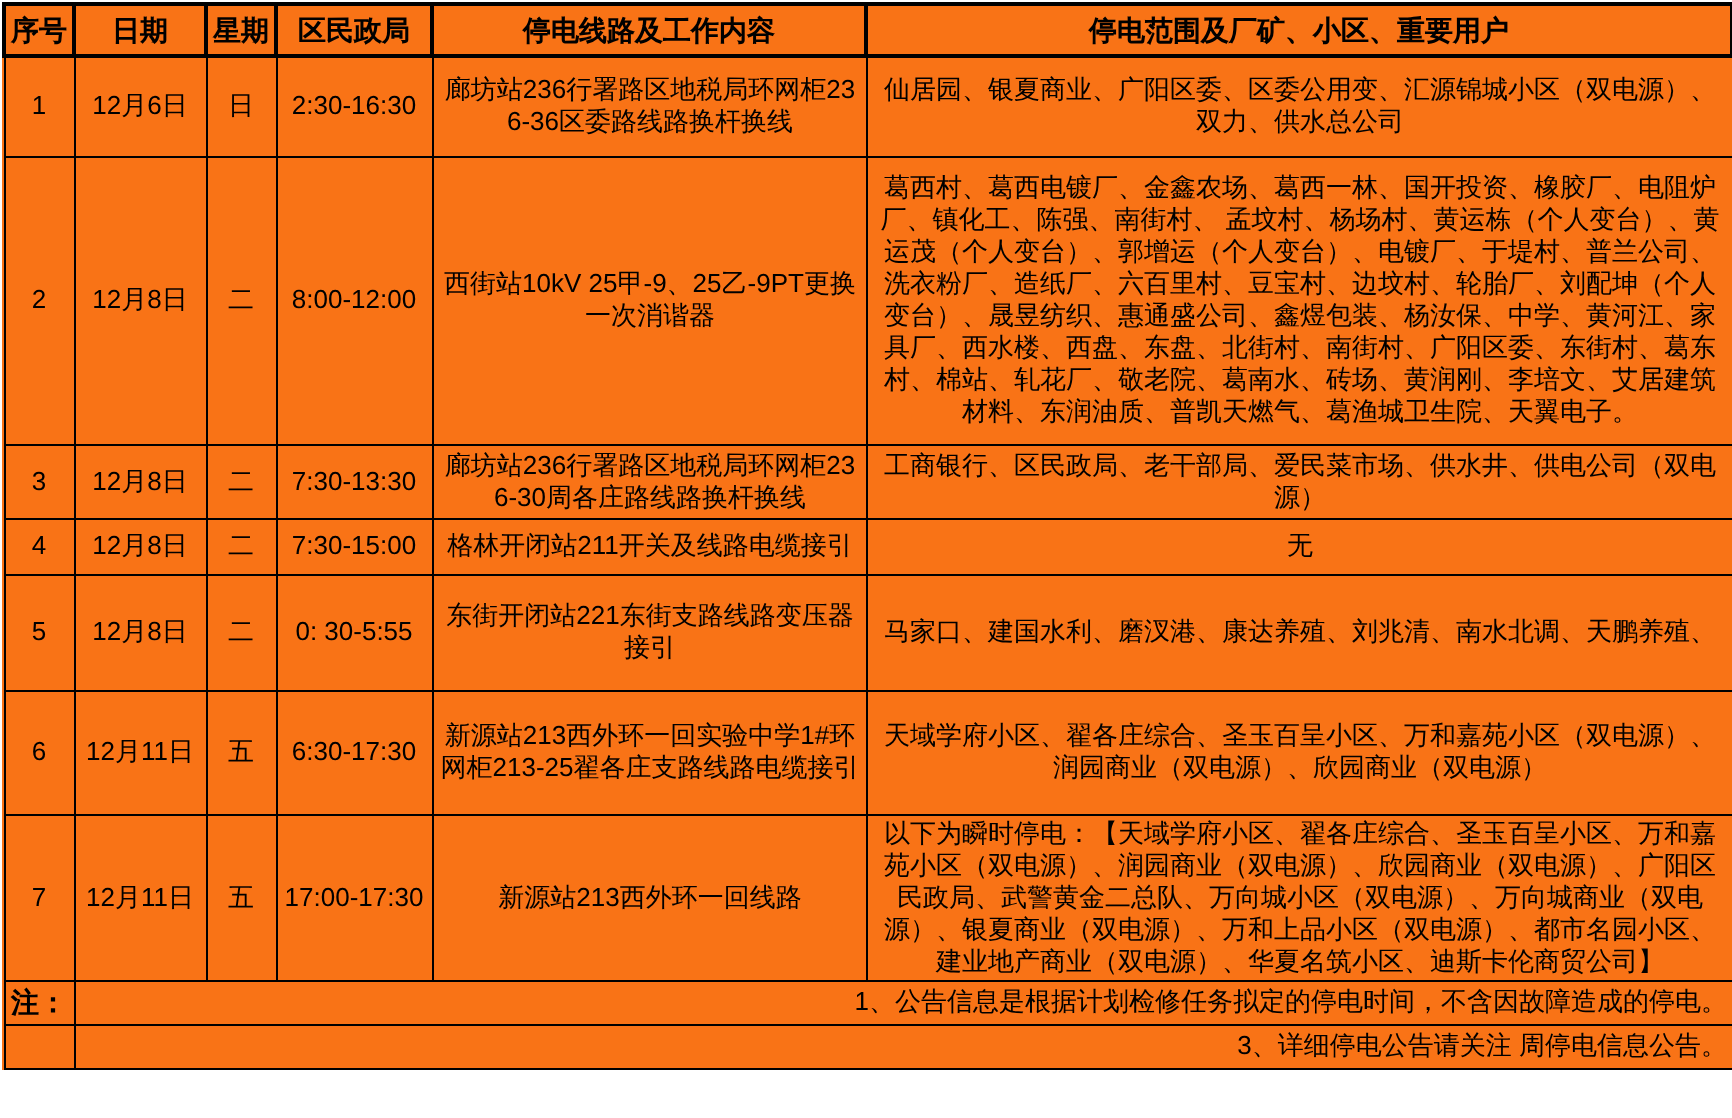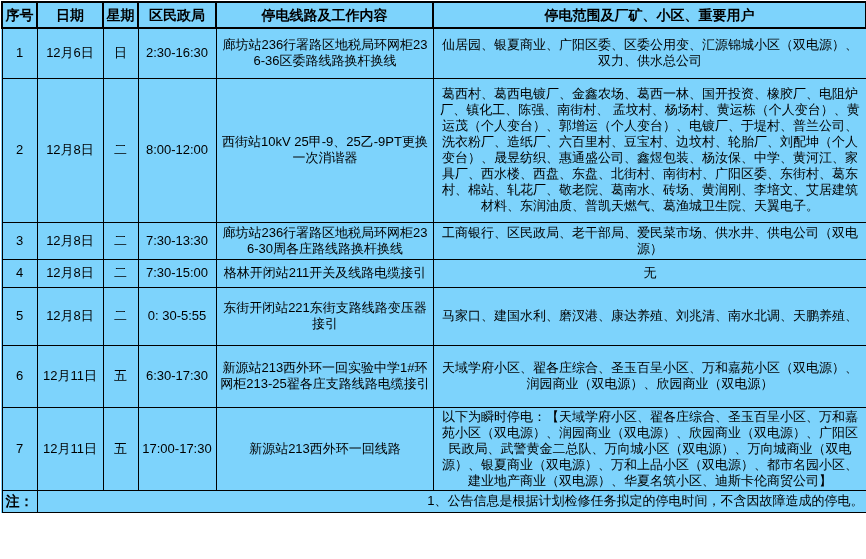--- a/index.html
+++ b/index.html
@@ -1,18 +1,18 @@
 <!DOCTYPE html>
 <html><head>
 <meta charset="utf-8">
 <style>
   html,body{margin:0;padding:0;background:#fff;}
   body{font-family:"Liberation Sans", sans-serif; color:#000; width:866px;}
   .sheet{width:864px; margin:1px;}
-  table{border-collapse:collapse; table-layout:fixed; width:864px; background:#7dd3fc;}
+  table{border-collapse:collapse; table-layout:fixed; width:864px; background:#f97316;}
   td,th{border:1px solid #000; padding:0 2px; vertical-align:middle; overflow:hidden;
         font-size:13px; line-height:16px; word-break:break-all;}
   th{border-width:2px; font-size:14px; line-height:17px; font-weight:bold; text-align:center; padding:2px 1px;}
   .c-center{text-align:center;}
   .c-left{text-align:center; padding-left:3px;}
   tr.hrow{height:26px;}
   tr.r1{height:50px;} tr.r2{height:144px;} tr.r3{height:37px;} tr.r4{height:28px;}
   tr.r5{height:58px;} tr.r6{height:62px;} tr.r7{height:83px;}
   tr.n1,tr.n2,tr.n3{height:22px;}
   td.note-label{font-weight:bold; text-align:center; font-size:14px;}
@@ -97,15 +97,19 @@
           <td class="c-center">12月11日</td>
           <td class="c-center">五</td>
           <td class="c-center">17:00-17:30</td>
           <td class="c-left">新源站213西外环一回线路</td>
           <td class="c-left">以下为瞬时停电：【天域学府小区、翟各庄综合、圣玉百呈小区、万和嘉苑小区（双电源）、润园商业（双电源）、欣园商业（双电源）、广阳区民政局、武警黄金二总队、万向城小区（双电源）、万向城商业（双电源）、银夏商业（双电源）、万和上品小区（双电源）、都市名园小区、建业地产商业（双电源）、华夏名筑小区、迪斯卡伦商贸公司】</td>
         </tr>
         <tr class="n1">
           <td class="note-label">注：</td>
           <td colspan="5" class="note-text">1、公告信息是根据计划检修任务拟定的停电时间，不含因故障造成的停电。</td>
         </tr>
+        <tr class="n3">
+          <td class="note-label"></td>
+          <td colspan="5" class="note-text">3、详细停电公告请关注 周停电信息公告。</td>
+        </tr>
       </tbody>
   </table>
 </div>
 
 </body></html>

